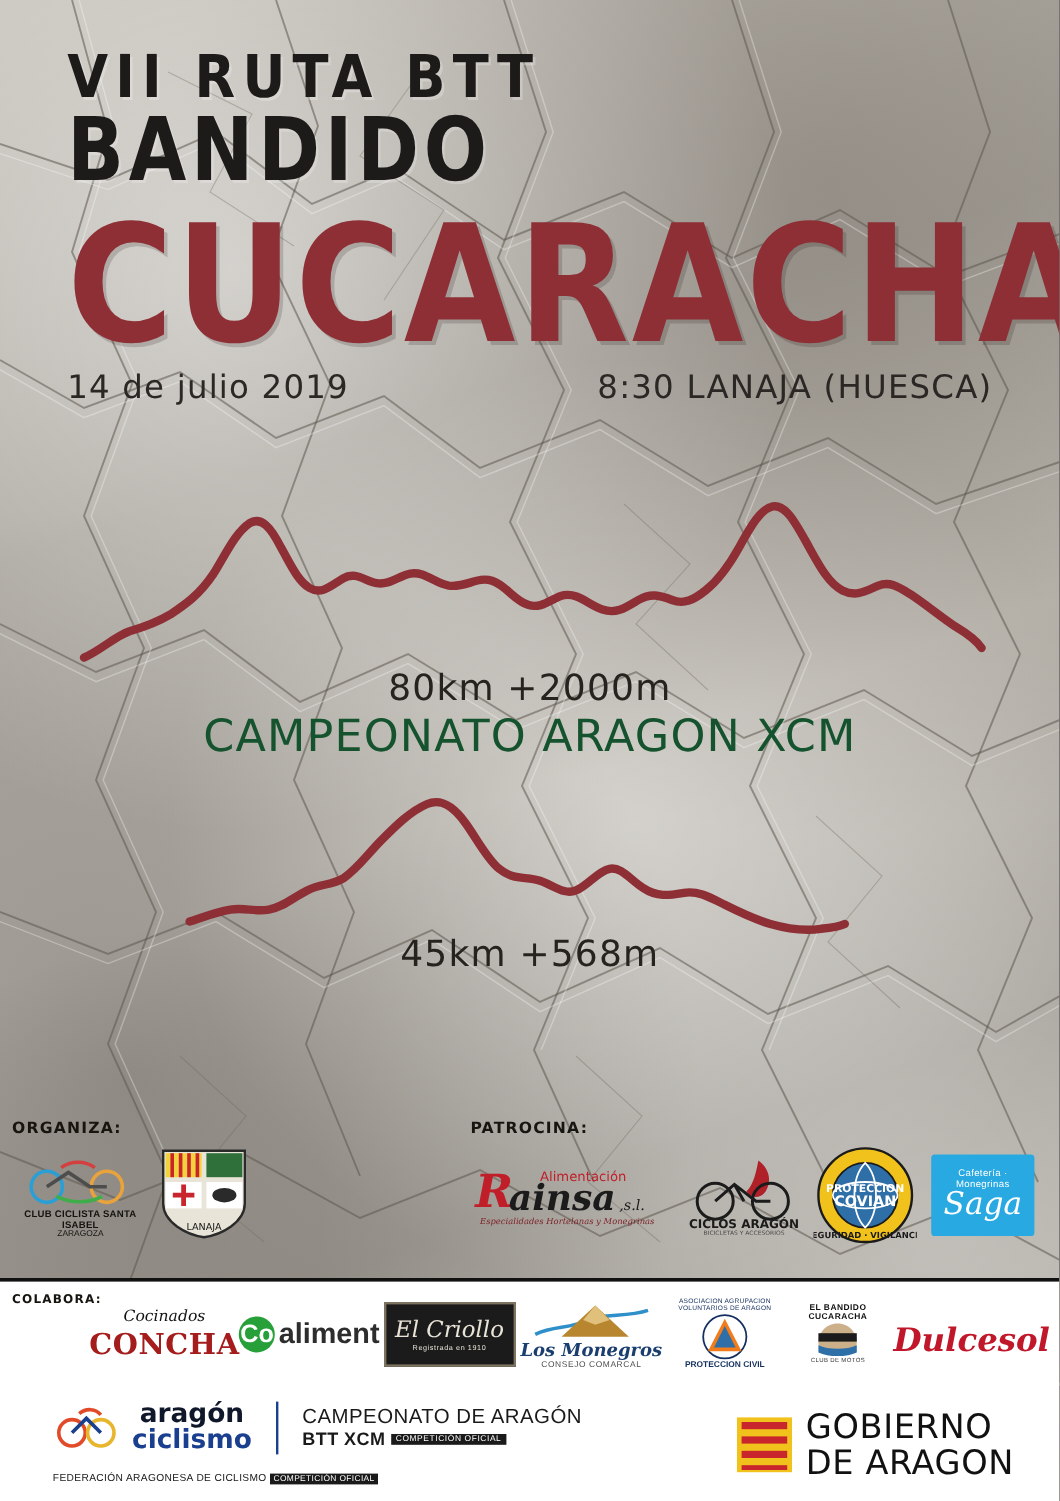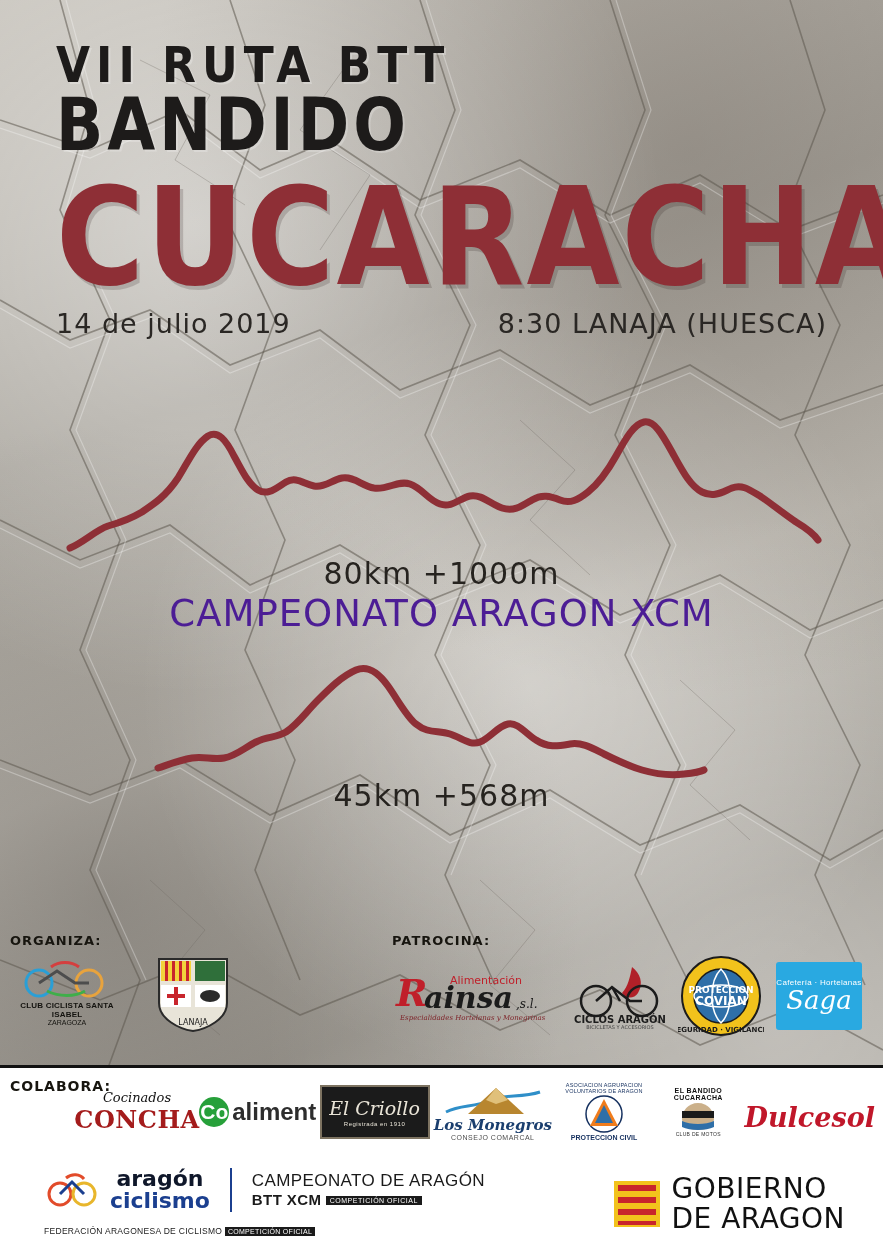--- a/index.html
+++ b/index.html
@@ -101,21 +101,21 @@
   }
   .dist-1 { left: 0; right: 0; top: 556px; font-size: 30px; }
   .camp {
     position: absolute;
     left: 0; right: 0;
     top: 592px;
     text-align: center;
     font-family: "DejaVu Sans", sans-serif;
     font-size: 37px;
     letter-spacing: 1px;
-    color: #4c1d95;
+    color: #14532d;
   }
   .dist-2 { left: 0; right: 0; top: 778px; font-size: 30px; }
 
   
   .sponsor-zone {
     position: absolute;
     left: 0; right: 17px;
     top: 915px;
     height: 145px;
   }
@@ -123,21 +123,21 @@
     position: absolute;
     font-family: "DejaVu Sans", sans-serif;
     font-weight: bold;
     font-size: 13px;
     letter-spacing: 1px;
     color: #17150f;
   }
   .lbl-organiza { left: 10px; top: 18px; }
   .lbl-patrocina { left: 392px; top: 18px; }
 
-  .org-logos { position: absolute; left: 8px; top: 40px; display: flex; gap: 24px; }
+  .org-logos { position: absolute; left: 8px; top: 40px; display: flex; gap: 1px; align-items: flex-end; }
   .pat-logos { position: absolute; left: 392px; top: 40px; display: flex; gap: 12px; align-items: center; }
 
   
   .logo {
     display: flex;
     align-items: center;
     justify-content: center;
     flex-direction: column;
     box-sizing: border-box;
     text-align: center;
@@ -167,21 +167,21 @@
     height: 87px;
     background: #ffffff;
     border-top: 3px solid #111;
     border-bottom: 3px solid #111;
     display: flex;
     align-items: center;
   }
   .lbl-colabora {
     position: absolute; left: 10px; top: 10px;
     font-family: "DejaVu Sans", sans-serif;
-    font-weight: bold; font-size: 14px; letter-spacing: 1px; color: #17150f;
+    font-weight: bold; font-size: 10px; letter-spacing: 1px; color: #17150f;
   }
   .col-logos {
     position: absolute; left: 78px; right: 8px; top: 4px; bottom: 4px;
     display: flex; align-items: center; justify-content: space-between;
   }
   .logo-concha { width: 118px; }
   .logo-concha .c1 { font-family: "DejaVu Serif", serif; font-style: italic; font-size: 13px; color: #111; }
   .logo-concha .c2 { font-family: "DejaVu Serif", serif; font-weight: bold; font-size: 24px; color: #a41c1c; letter-spacing: .5px; }
   .logo-coaliment { display: flex; align-items: center; gap: 3px; }
   .logo-coaliment .ball {
@@ -299,21 +299,21 @@
                C206,96 214,88 224,82 C234,76 242,84 252,86 C262,88 270,80 280,78
                C292,76 300,86 312,88 C326,90 336,80 348,84 C360,88 366,100 378,104
                C390,108 398,98 408,96 C420,94 428,104 440,108 C452,112 460,106 470,100
                C480,94 488,96 498,100 C508,104 516,100 526,92 C536,84 544,74 554,56
                C564,38 572,24 582,22 C592,20 600,34 610,52 C620,70 628,86 640,92
                C652,98 660,92 670,88 C680,84 688,90 698,96 C710,104 722,114 734,122
                C744,128 752,134 756,140" fill="none" stroke="#8e2f36" stroke-width="7" stroke-linecap="round" stroke-linejoin="round"></path>
     </svg>
   </div>
 
-  <div class="dist-label dist-1">80km +1000m</div>
+  <div class="dist-label dist-1">80km +2000m</div>
   <div class="camp">CAMPEONATO ARAGON XCM</div>
 
   <div class="profile profile-2">
     <svg viewBox="0 0 560 150" width="560" height="150">
       <path d="M8,118 C20,114 30,110 42,108 C54,106 62,110 74,108 C86,106 94,98 106,92
                C118,86 126,88 136,82 C148,74 156,62 168,50 C180,38 192,26 206,20
                C218,15 228,22 238,36 C248,50 256,66 266,74 C278,84 288,80 300,84
                C312,88 320,96 330,92 C340,88 348,76 358,74 C368,72 376,84 386,90
                C398,98 408,96 420,94 C432,92 442,98 454,104 C466,110 478,116 492,120
                C506,124 520,126 534,124 C544,123 550,122 554,120" fill="none" stroke="#8e2f36" stroke-width="7" stroke-linecap="round" stroke-linejoin="round"></path>
@@ -392,21 +392,21 @@
           <circle cx="43" cy="41" r="27" fill="#2f6fa8" stroke="#1b1b1b" stroke-width="1.5"></circle>
           <ellipse cx="43" cy="41" rx="27" ry="11" fill="none" stroke="#ffffff" stroke-width="1.5"></ellipse>
           <path d="M43,14 C31,26 31,56 43,68 C55,56 55,26 43,14 Z" fill="none" stroke="#ffffff" stroke-width="1.5"></path>
           <text x="43" y="38" font-family="DejaVu Sans" font-weight="bold" font-size="9" text-anchor="middle" fill="#ffffff">PROTECCION</text>
           <text x="43" y="50" font-family="DejaVu Sans" font-weight="bold" font-size="12" text-anchor="middle" fill="#ffffff">COVIAN</text>
           <text x="43" y="77" font-family="DejaVu Sans" font-weight="bold" font-size="7" text-anchor="middle" fill="#1b1b1b">SEGURIDAD · VIGILANCIA</text>
         </svg>
       </div>
 
       <div class="logo logo-saga">
-        <div class="sg1">Cafetería · Hortelanas</div>
+        <div class="sg1">Cafetería · Monegrinas</div>
         <div class="sg2">Saga</div>
       </div>
 
     </div>
   </div>
 
   <div class="colabora-band">
     <div class="lbl-colabora">COLABORA:</div>
 
     <div class="col-logos">

